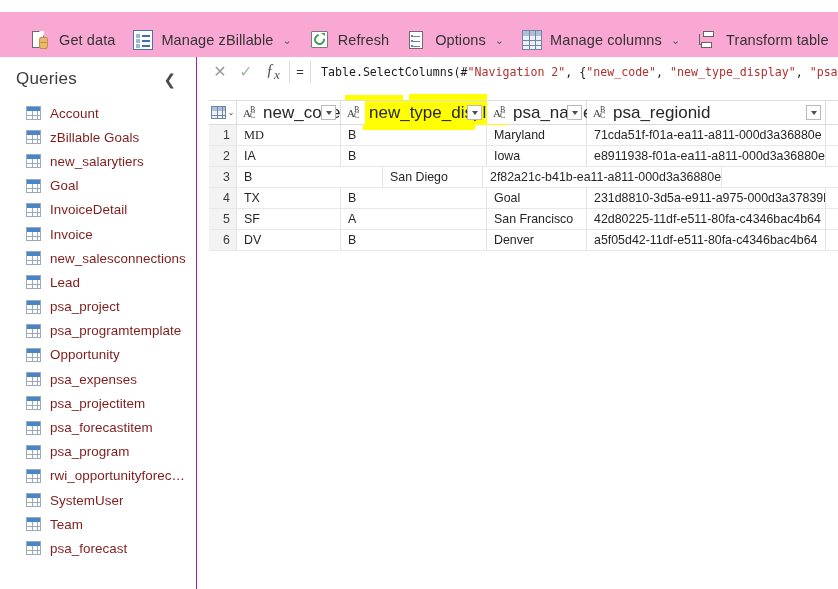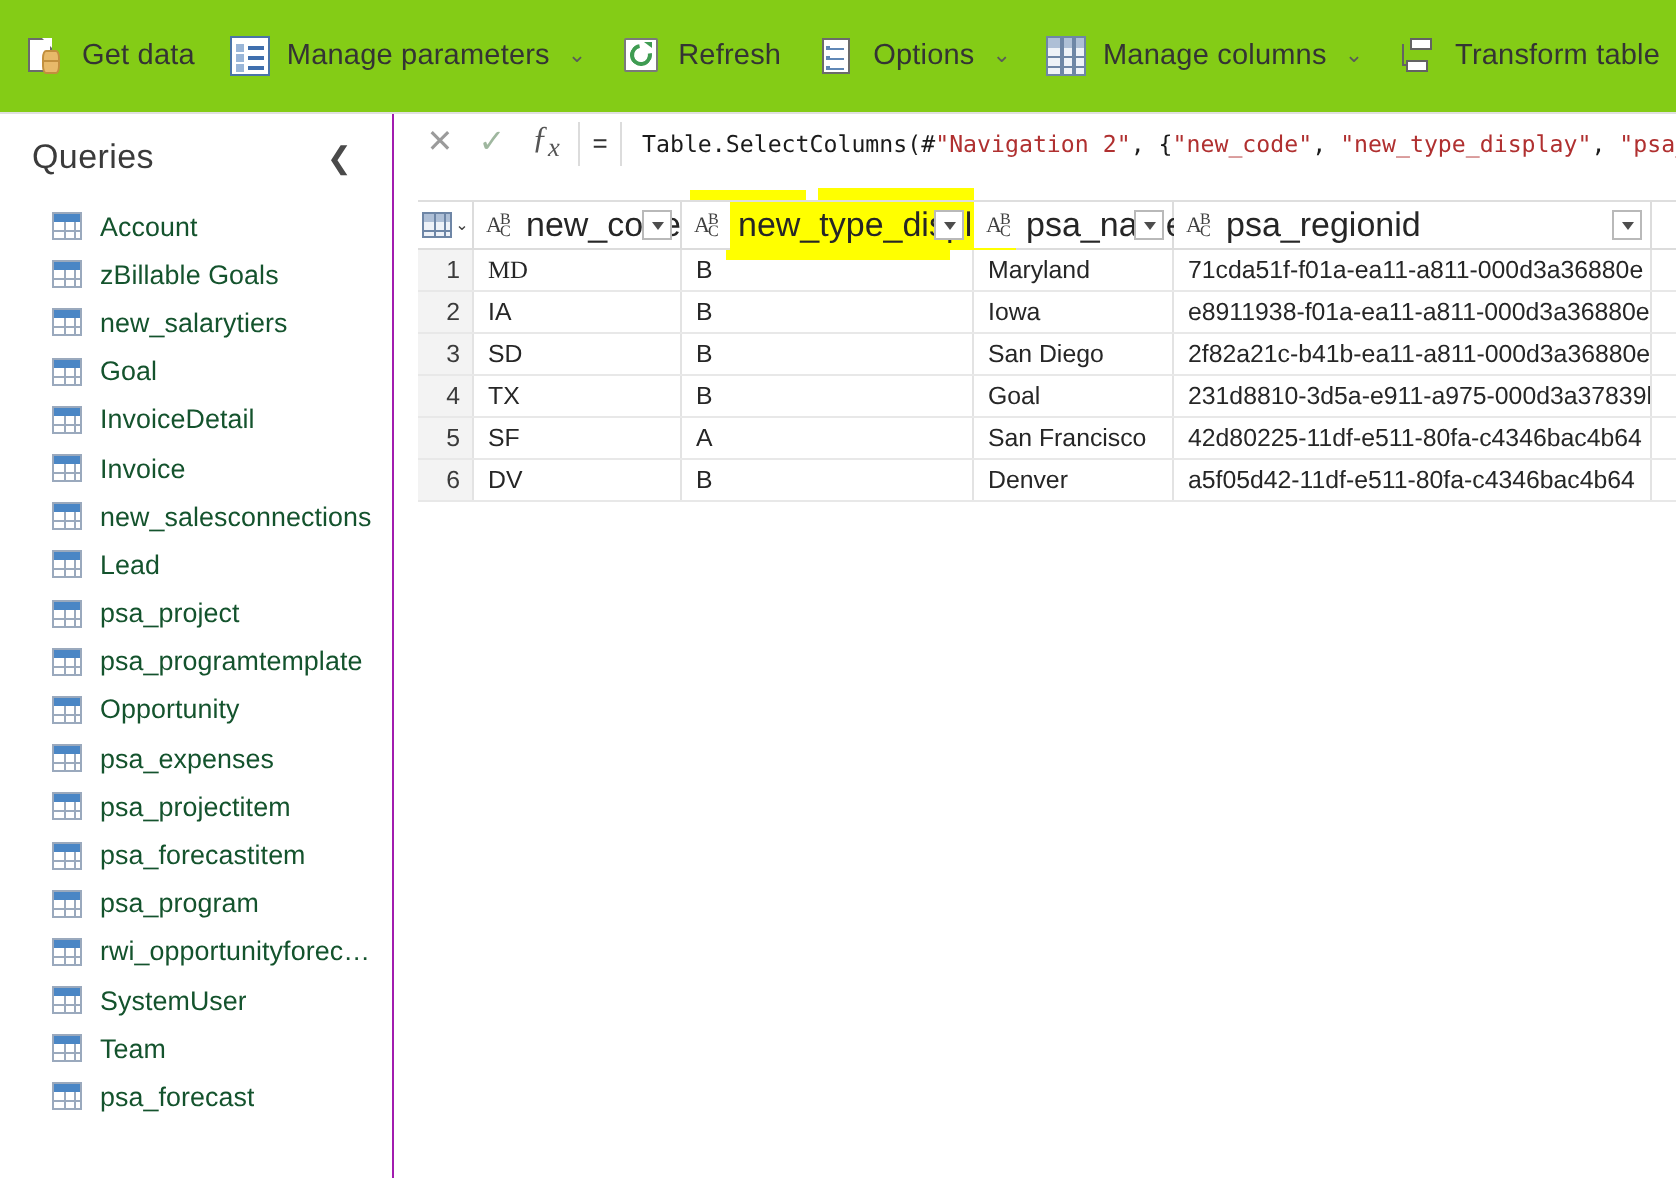--- a/index.html
+++ b/index.html
@@ -6,23 +6,23 @@
   html, body {
     width: 838px; height: 589px;
     background: #ffffff;
     font-family: "Liberation Sans", sans-serif;
     overflow: hidden;
   }
   #app { position: relative; width: 838px; height: 589px; background:#fff; }
 
   
   .ribbon {
-    position:absolute; left:0; top:0; width:838px; height:57px;
-    background:#84cc16; border-bottom:1px solid #e0e0e0;
-    display:flex; align-items:center; padding-left:4px; overflow:hidden;
+    position:absolute; left:0; top:12px; width:838px; height:57px;
+    background:#f9a8d4; border-bottom:1px solid #e0e0e0;
+    display:flex; align-items:center; padding-left:22px; overflow:hidden;
     white-space:nowrap;
   }
   .rb-item { display:flex; align-items:center; height:57px; padding:0 9px; cursor:default; }
   .rb-item .rb-label {
     font-size:14.5px; color:#343434; margin-left:8px; letter-spacing:.1px;
   }
   .rb-ico { width:20px; height:20px; position:relative; flex:0 0 auto; }
   .rb-chev { margin-left:9px; color:#5a5a5a; font-size:11px; line-height:1; }
 
   
@@ -91,21 +91,21 @@
   }
   .sb-title { font-size:17px; color:#3b3b3b; letter-spacing:.2px; }
   .sb-collapse { color:#4a4a4a; font-size:15px; line-height:1; padding:2px 6px; cursor:pointer; }
   .q-list { padding-top:2px; }
   .q-item {
     display:flex; align-items:center; height:24.2px;
     padding-left:26px; cursor:pointer; position:relative;
   }
   .q-item.selected { background:#f4e09a; }
   .q-label {
-    font-size:13.4px; color:#14532d; margin-left:9px;
+    font-size:13.4px; color:#7f1d1d; margin-left:9px;
     white-space:nowrap; overflow:hidden; letter-spacing:.05px;
   }
   .tbl-ico { width:15px; height:14px; position:relative; flex:0 0 auto;
     border:1px solid #9aa9bd; background:#fff; }
   .tbl-ico .th{ position:absolute; left:0; top:0; right:0; height:4px; background:#4a86c5; }
   .tbl-ico .cv{ position:absolute; top:4px; bottom:0; width:1px; background:#9aa9bd; }
   .tbl-ico .ch{ position:absolute; left:0; right:0; height:1px; background:#9aa9bd; }
 
   
   .main { position:absolute; left:197px; top:57px; width:641px; height:532px; background:#fff; }
@@ -190,21 +190,21 @@
       </div>
       <div class="rb-item">
         <span class="rb-ico ico-params">
           <span class="sq" style="left:2px;top:3px"></span>
           <span class="bar" style="left:8px;top:4px;width:8px"></span>
           <span class="sq" style="left:2px;top:8px"></span>
           <span class="bar" style="left:8px;top:9px;width:8px"></span>
           <span class="sq" style="left:2px;top:13px"></span>
           <span class="bar" style="left:8px;top:14px;width:8px"></span>
         </span>
-        <span class="rb-label">Manage parameters</span>
+        <span class="rb-label">Manage zBillable</span>
         <span class="rb-chev">⌄</span>
       </div>
       <div class="rb-item">
         <span class="rb-ico ico-refresh">
           <span class="sq1"></span>
           <span class="arc"></span>
           <span class="tip"></span>
         </span>
         <span class="rb-label">Refresh</span>
       </div>
@@ -498,21 +498,20 @@
           </div>
           <div class="grid-row datarow">
             <div class="rownum">2</div>
             <div class="cell" style="width: 104px;">IA</div>
             <div class="cell" style="width: 146px;">B</div>
             <div class="cell" style="width: 100px;">Iowa</div>
             <div class="cell" style="width: 239px;">e8911938-f01a-ea11-a811-000d3a36880e</div>
           </div>
           <div class="grid-row datarow">
             <div class="rownum">3</div>
-            <div class="cell" style="width: 104px;">SD</div>
             <div class="cell" style="width: 146px;">B</div>
             <div class="cell" style="width: 100px;">San Diego</div>
             <div class="cell" style="width: 239px;">2f82a21c-b41b-ea11-a811-000d3a36880e</div>
           </div>
           <div class="grid-row datarow">
             <div class="rownum">4</div>
             <div class="cell" style="width: 104px;">TX</div>
             <div class="cell" style="width: 146px;">B</div>
             <div class="cell" style="width: 100px;">Goal</div>
             <div class="cell" style="width: 239px;">231d8810-3d5a-e911-a975-000d3a37839b</div>

